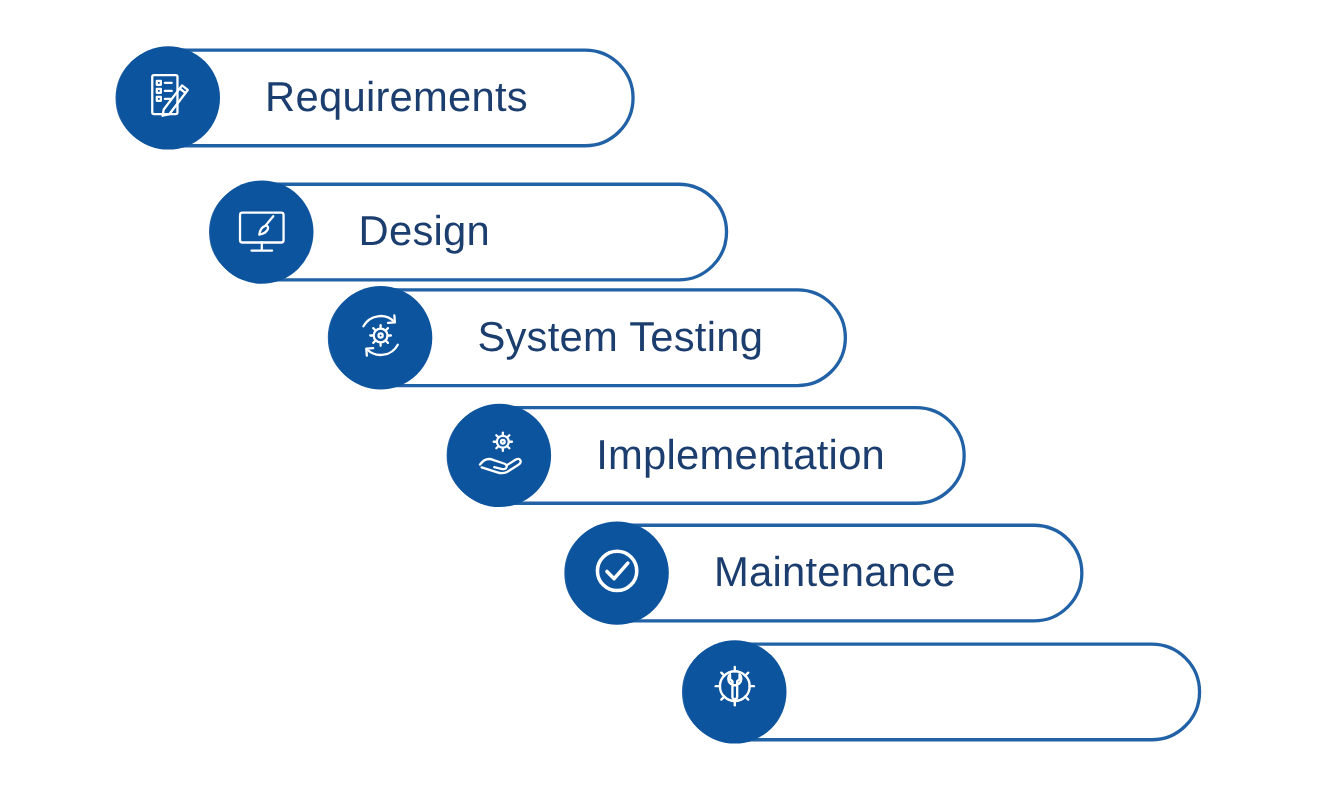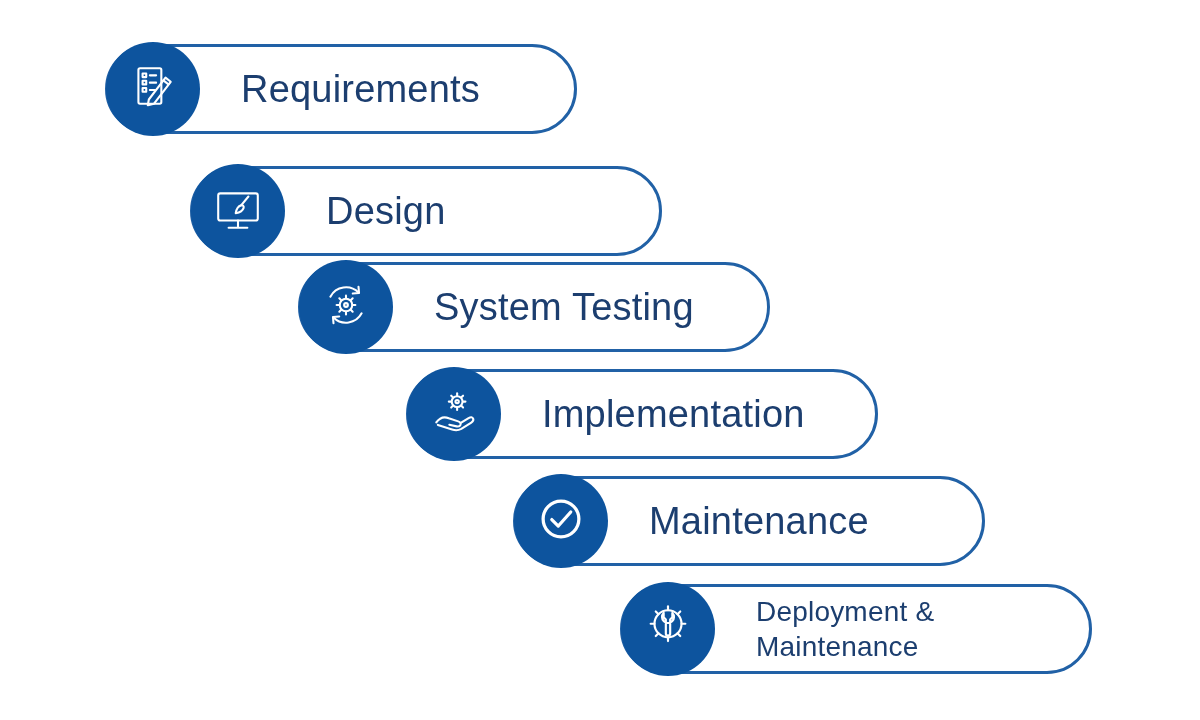--- a/index.html
+++ b/index.html
@@ -181,16 +181,15 @@
           <line x1="11.5" y1="21" x2="8" y2="21"></line>
           <line x1="36.5" y1="21" x2="40" y2="21"></line>
           <line x1="32.8" y1="12.2" x2="35.3" y2="9.7"></line>
           <line x1="15.2" y1="12.2" x2="12.7" y2="9.7"></line>
           <line x1="32.8" y1="29.8" x2="35.3" y2="32.3"></line>
           <line x1="15.2" y1="29.8" x2="12.7" y2="32.3"></line>
           <path d="M20 11 a5.5 5.5 0 1 0 8 0 L28 15 L26 17 L26 30 a2 2 0 0 1 -4 0 L22 17 L20 15 Z"></path>
         </svg>
       </span>
     </div>
-    <div class="label">Deployment &amp; Maintenance</div>
   </div>
 
 </div>
 
 </body></html>

